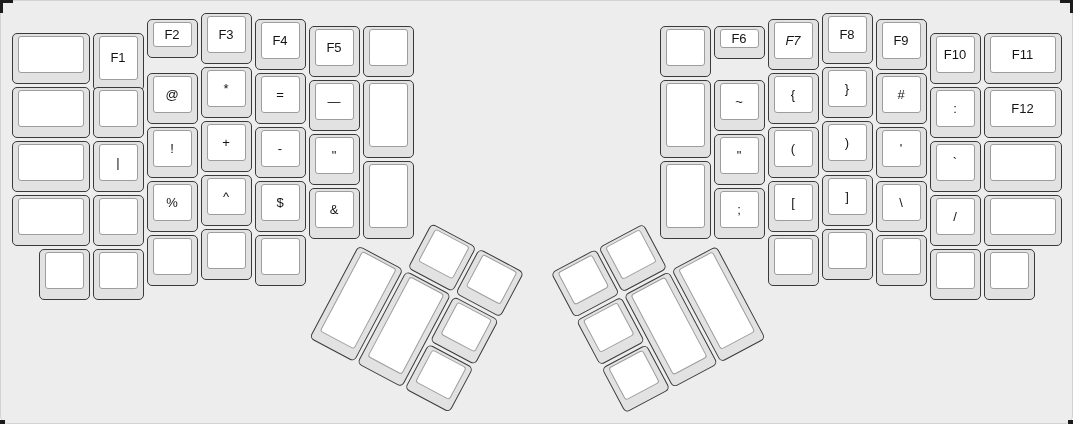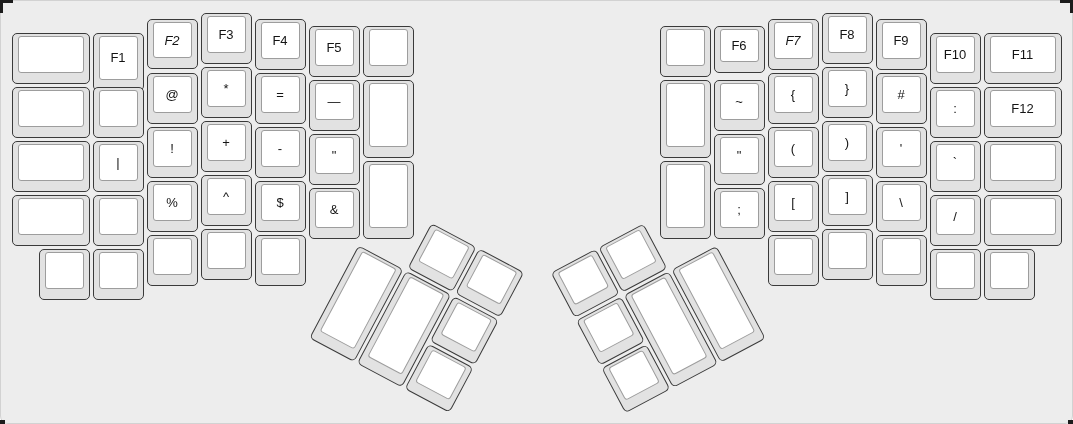--- a/index.html
+++ b/index.html
@@ -89,21 +89,21 @@
     </div>
 
   <div id="keyboard">
       <div class="key-group" style="left: 10px; top: 11px;">
         <div class="key" style="left: 1.5px; top: 21.75px; width: 78px; height: 51px;">
           <div class="keytop"></div>
         </div>
         <div class="key" style="left: 82.5px; top: 21.75px; width: 51px; height: 58px;">
           <div class="keytop">F1</div>
         </div>
-        <div class="key" style="left: 136.5px; top: 8.25px; width: 51px; height: 50px; font-style: italic;">
+        <div class="key" style="left: 136.5px; top: 8.25px; width: 51px; height: 39px;">
           <div class="keytop">F2</div>
         </div>
         <div class="key" style="left: 190.5px; top: 1.5px; width: 51px; height: 51px;">
           <div class="keytop">F3</div>
         </div>
         <div class="key" style="left: 244.5px; top: 8.25px; width: 51px; height: 51px;">
           <div class="keytop">F4</div>
         </div>
         <div class="key" style="left: 298.5px; top: 15px; width: 51px; height: 51px;">
           <div class="keytop">F5</div>
@@ -184,21 +184,21 @@
           <div class="keytop"></div>
         </div>
         <div class="key" style="left: 244.5px; top: 224.25px; width: 51px; height: 51px;">
           <div class="keytop"></div>
         </div>
       </div>
       <div class="key-group" style="left: 658px; top: 11px;">
         <div class="key" style="left: 1.5px; top: 15px; width: 51px; height: 51px;">
           <div class="keytop"></div>
         </div>
-        <div class="key" style="left: 55.5px; top: 15px; width: 51px; height: 47px;">
+        <div class="key" style="left: 55.5px; top: 15px; width: 51px; height: 33px;">
           <div class="keytop">F6</div>
         </div>
         <div class="key" style="left: 109.5px; top: 8.25px; width: 51px; height: 51px; font-style: italic;">
           <div class="keytop">F7</div>
         </div>
         <div class="key" style="left: 163.5px; top: 1.5px; width: 51px; height: 51px;">
           <div class="keytop">F8</div>
         </div>
         <div class="key" style="left: 217.5px; top: 8.25px; width: 51px; height: 51px;">
           <div class="keytop">F9</div>

